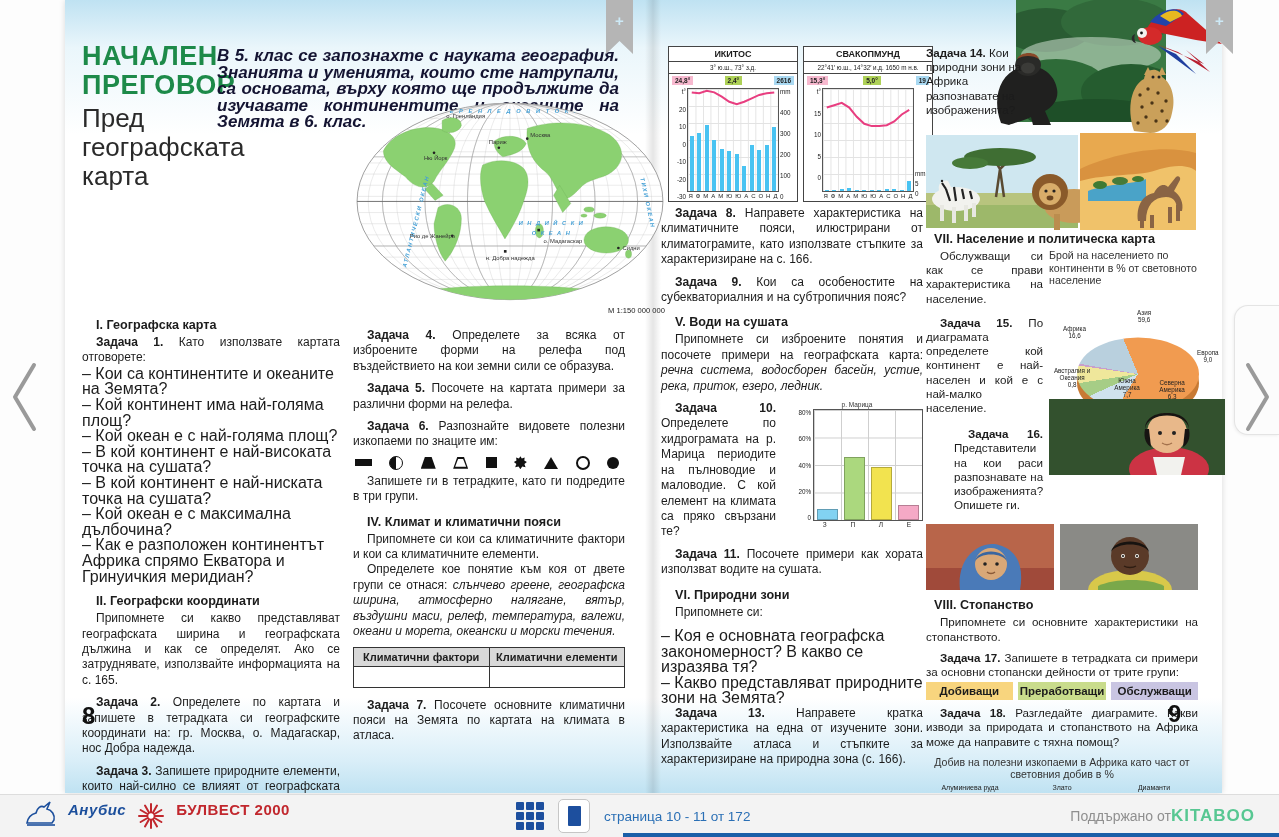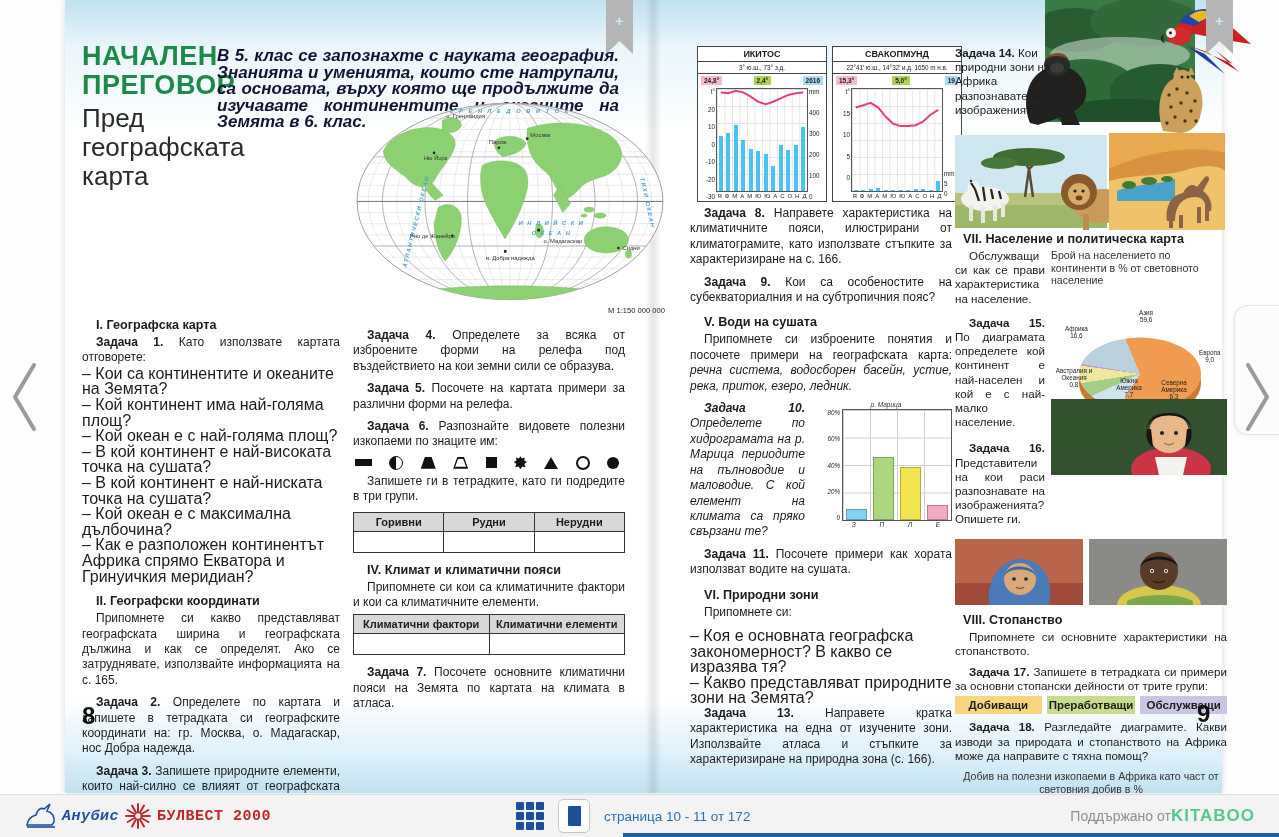--- a/index.html
+++ b/index.html
@@ -5,21 +5,21 @@
   html,body{margin:0;padding:0;background:#fff;}
   .stage{position:relative;width:1279px;height:837px;overflow:hidden;background:#fdfdfd;
          font-family:"Liberation Sans","DejaVu Sans",sans-serif;color:#1c1c1c;}
   .book{position:absolute;left:65px;top:0;width:1157px;height:793px;
         background:linear-gradient(#bfe2f2 0,#eaf6fb 6%,#ffffff 17%,#ffffff 88%,#d9eef8 96%,#bfe2f2 100%);
         box-shadow:0 0 6px rgba(0,0,0,.15);}
   .spine{position:absolute;left:580px;top:0;width:16px;height:100%;
          background:linear-gradient(90deg,rgba(0,0,0,0) 0,rgba(0,0,0,.10) 50%,rgba(0,0,0,0) 100%);}
   .page{position:absolute;top:0;height:793px;}
   .page-left{left:0;width:587px;}
-  .page-right{left:592px;width:570px;}
+  .page-right{left:563px;width:570px;}
 
   
   .p{font-size:12px;line-height:15.4px;text-align:justify;margin:0 0 7px 0;}
   .ind{text-indent:14px;}
   .tl{font-weight:bold;}
   .h{font-weight:bold;font-size:12.6px;margin:10px 0 3px 0;text-indent:14px;}
   .sm{font-size:11.6px;line-height:14.2px;}
   .bullets div{font-size:16px;line-height:15.6px;}
   .kicker{color:#1d8a49;font-weight:bold;font-size:27px;line-height:29px;letter-spacing:.5px;}
   .subtitle{font-size:26px;line-height:29px;color:#2a2a2a;margin-top:4px;}
@@ -101,21 +101,21 @@
   .mlabel{position:absolute;font-size:6.2px;line-height:7px;color:#222;text-align:center;}
   .mlabel span{display:block;}
 
   
   .bookmark{position:absolute;top:0;width:27px;height:54px;background:#b5b5b5;
             clip-path:polygon(0 0,100% 0,100% 100%,50% 76%,0 100%);cursor:pointer;}
   .bookmark .plus{position:absolute;top:12px;left:0;width:100%;text-align:center;color:#cde9f6;font-size:15px;font-weight:bold;}
   .navchev{position:absolute;top:360px;width:34px;height:74px;cursor:pointer;}
   .footer{position:absolute;left:0;bottom:0;width:100%;height:42px;background:#f3f3f3;border-top:1px solid #ddd;
           display:flex;align-items:center;}
-  .f-left{display:flex;align-items:center;gap:4px;margin-left:24px;font-family:Liberation Mono, monospace;}
+  .f-left{display:flex;align-items:flex-start;gap:10px;margin-left:24px;}
   .anubis-text{color:#1c4f9c;font-weight:bold;font-size:15px;font-style:italic;letter-spacing:.5px;}
   .bulvest-text{color:#c1272d;font-weight:bold;font-size:15px;letter-spacing:.5px;}
   .f-center{position:absolute;left:516px;display:flex;align-items:center;gap:14px;}
   .grid-ico{display:grid;grid-template-columns:repeat(3,8px);grid-gap:2px;cursor:pointer;}
   .grid-ico span{width:8px;height:8px;background:#1d4f9e;border-radius:1px;}
   .page-ico{width:30px;height:32px;background:#fff;border:1px solid #c6c6c6;border-radius:5px;
             display:flex;align-items:center;justify-content:center;cursor:pointer;}
   .page-ico i{width:13px;height:20px;background:#1d4f9e;border-radius:1px;}
   .page-status{color:#2a6fb5;font-size:13.5px;}
   .f-right{position:absolute;right:24px;display:flex;align-items:baseline;}
@@ -254,36 +254,23 @@
             <span class="sym sym-circle-half"></span>
             <span class="sym sym-trapezoid-filled"></span>
             <span class="sym sym-trapezoid-outline"></span>
             <span class="sym sym-square-filled"></span>
             <span class="sym sym-gear"></span>
             <span class="sym sym-triangle-filled"></span>
             <span class="sym sym-circle-ring"></span>
             <span class="sym sym-circle-filled"></span>
           </div>
         <p class="p ind" style="margin-top:2px;">Запишете ги в тетрадките, като ги подредите в три групи.</p>
-        <div class="tbl">
-            <div class="tcol">
-              <div class="th">Горивни</div>
-              <div class="td"></div>
-            </div>
-            <div class="tcol">
-              <div class="th">Рудни</div>
-              <div class="td"></div>
-            </div>
-            <div class="tcol">
-              <div class="th">Нерудни</div>
-              <div class="td"></div>
-            </div>
-          </div>
         <div class="h">IV. Климат и климатични пояси</div>
         <p class="p ind" style="margin-bottom:0;">Припомнете си кои са климатичните фактори и кои са климатичните елементи.</p>
+        <p class="p ind"><span>Определете кое понятие към коя от двете групи се отнася:</span> <i>слънчево греене, географска ширина, атмосферно налягане, вятър, въздушни маси, релеф, температура, валежи, океани и морета, океански и морски течения.</i></p>
         <div class="tbl">
             <div class="tcol">
               <div class="th">Климатични фактори</div>
               <div class="td"></div>
             </div>
             <div class="tcol">
               <div class="th">Климатични елементи</div>
               <div class="td"></div>
             </div>
           </div>
@@ -416,21 +403,21 @@
               <div>0</div>
             </div>
         </div>
       </div>
 
       <div style="position:absolute;left:33px;top:206px;width:262px;">
         <p class="p ind"><b class="tl">Задача 8.</b> <span>Направете характеристика на климатичните пояси, илюстрирани от климатограмите, като използвате стъпките за характеризиране на с. 166.</span></p>
         <p class="p ind"><b class="tl">Задача 9.</b> <span>Кои са особеностите на субекваториалния и на субтропичния пояс?</span></p>
         <div class="h">V. Води на сушата</div>
         <p class="p ind"><span>Припомнете си изброените понятия и посочете примери на географската карта:</span> <i>речна система, водосборен басейн, устие, река, приток, езеро, ледник.</i></p>
-        <div style="display:flex;gap:15px;font-style:italic;">
+        <div style="display:flex;gap:15px;">
           <p class="p ind" style="flex:1;"><b class="tl">Задача 10.</b> <span>Определете по хидрограмата на р. Марица периодите на пълноводие и маловодие. С кой елемент на климата са пряко свързани те?</span></p>
           <div class="hydro">
             <div class="hydro-title">р. Марица</div>
             <div class="hydro-body">
               <div class="hydro-y">
                   <div>80%</div>
                   <div>60%</div>
                   <div>40%</div>
                   <div>20%</div>
                   <div>0</div>
@@ -571,21 +558,21 @@
         <p class="p sm" style="text-align:left;"><b class="tl">Задача 14.</b> <span>Кои природни зони на Африка разпознавате на изображенията?</span></p>
       </div>
 
       <div style="position:absolute;left:298px;top:232px;width:272px;">
         <div class="h" style="margin-top:0;text-indent:8px;">VII. Население и политическа карта</div>
 
         <div style="display:flex;gap:6px;">
           <div style="width:126px;">
             <p class="p sm ind">Обслужващи си как се прави характеристика на население.</p>
             <p class="p sm ind" style="margin-top:10px;"><b class="tl">Задача 15.</b> <span>По диаграмата определете кой континент е най-населен и кой е с най-малко население.</span></p>
-            <p class="p sm ind" style="margin-top:12px;"><b class="tl">Задача 16.</b> <span>Представители на кои раси разпознавате на изображенията? Опишете ги.</span></p>
+            <p class="p sm ind" style="margin-top:12px;margin-left:28px;"><b class="tl">Задача 16.</b> <span>Представители на кои раси разпознавате на изображенията? Опишете ги.</span></p>
           </div>
           <div style="width:180px;">
             <div class="caption">Брой на населението по континенти в % от световното население</div>
             <div class="pie3d" style="height:108px;">
               <div class="depth" style="left:28px;top:26px;width:122px;height:122px;background:#c87a34;transform:translateY(9px) scaleY(0.6);transform-origin:center;"></div>
               <div class="disc" style="left: 28px; top: 26px; width: 122px; height: 122px; transform: scaleY(0.6); transform-origin: center 50%; background: conic-gradient(from -14deg, rgb(241, 155, 80) 0%, rgb(241, 155, 80) 59.6%, rgb(207, 226, 237) 59.6%, rgb(207, 226, 237) 68.6%, rgb(166, 205, 134) 68.6%, rgb(166, 205, 134) 74.9%, rgb(239, 231, 155) 74.9%, rgb(239, 231, 155) 82.6%, rgb(199, 159, 203) 82.6%, rgb(199, 159, 203) 83.4%, rgb(185, 208, 222) 83.4%, rgb(185, 208, 222) 100%);"></div>
               <div class="plabel" style="left:88px;top:22px;">
                   <span>Азия</span>
                   <span>59,6</span>
                 </div>

